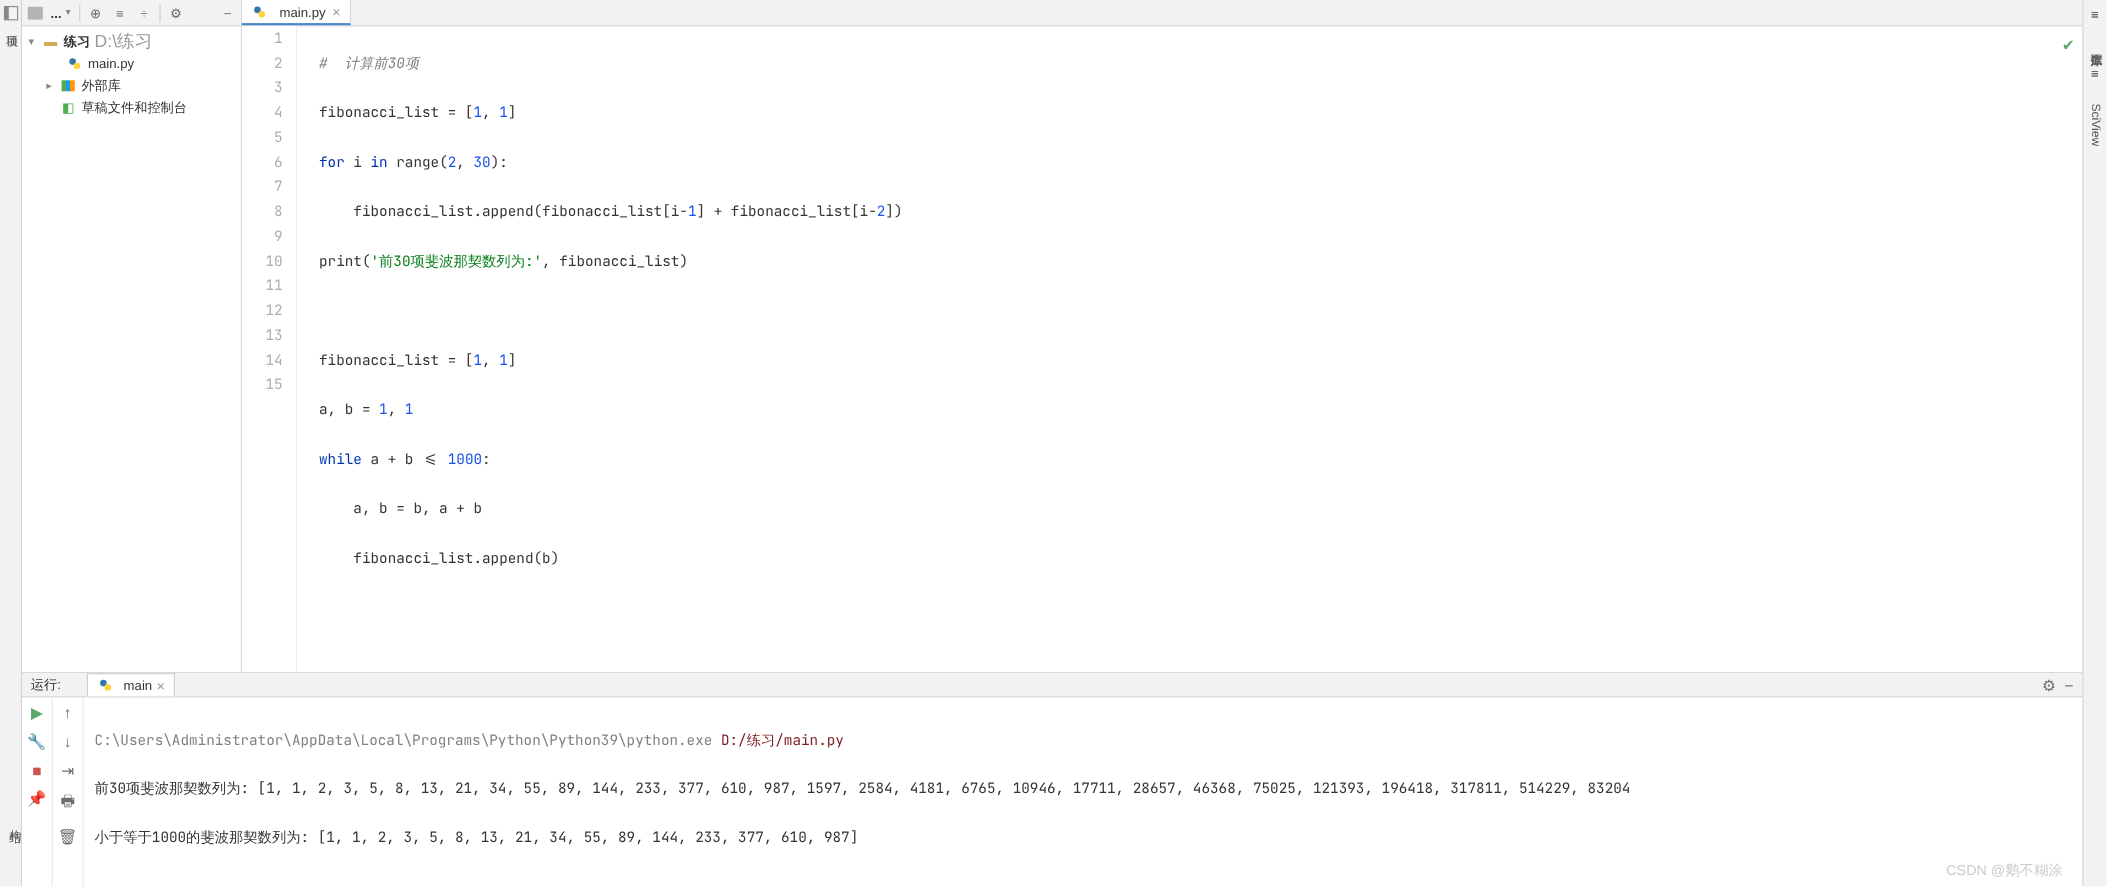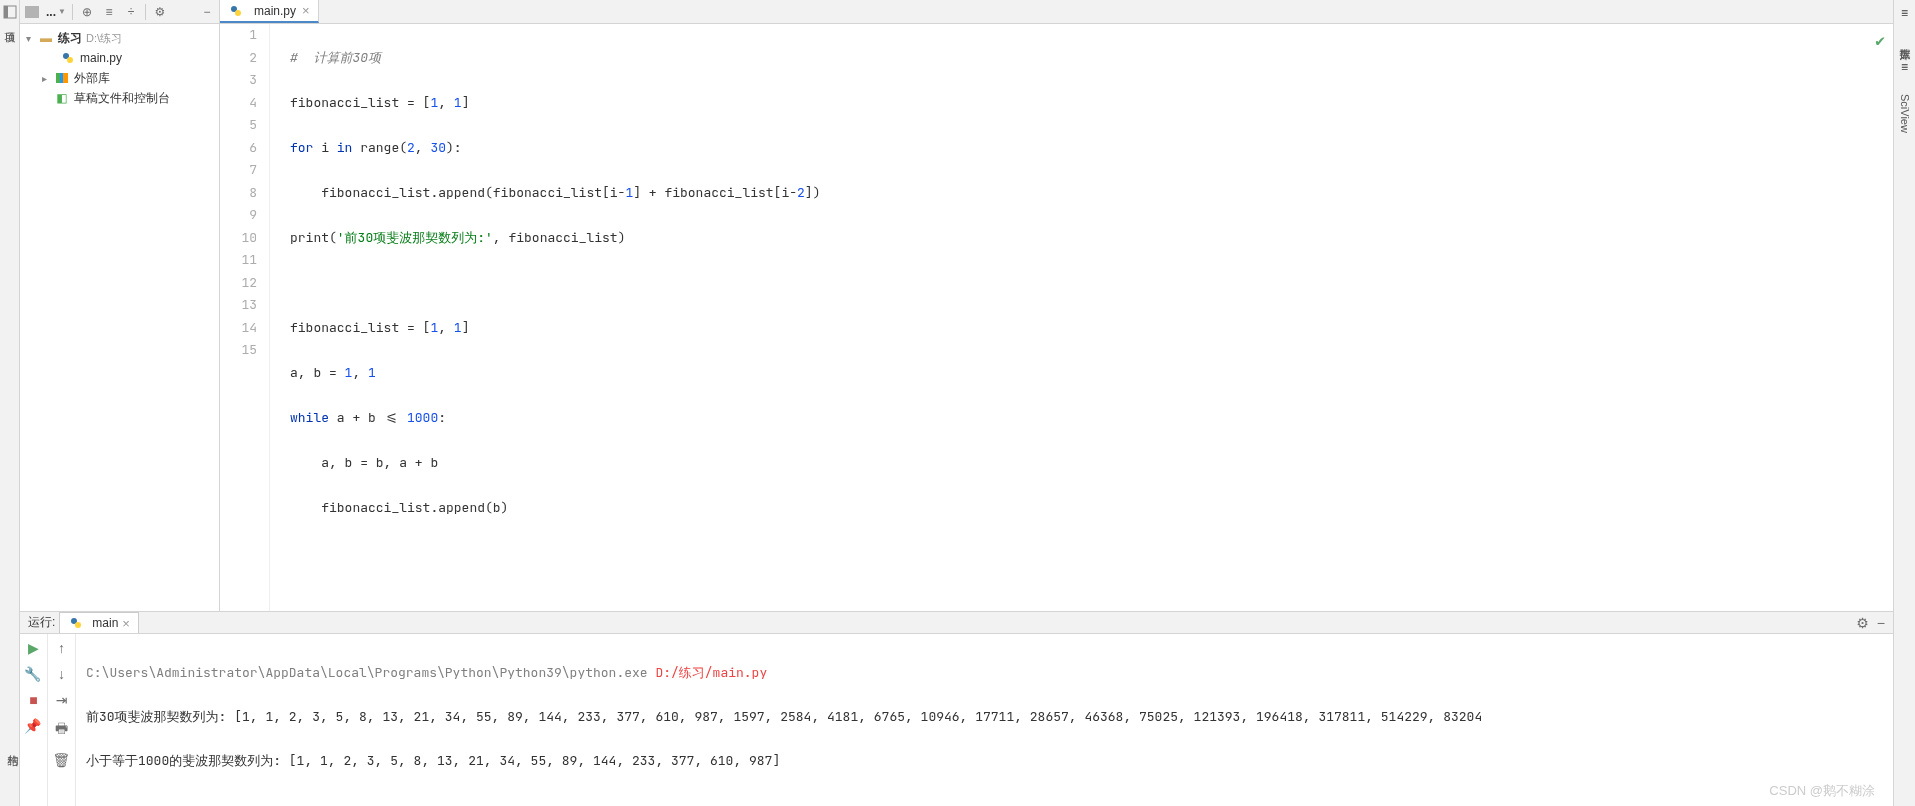--- a/index.html
+++ b/index.html
@@ -18,45 +18,45 @@
 .tb-dd { display: flex; align-items: center; gap: 2px; }
 .tree { padding: 4px 0; font-size: 12px; }
 .tree-row { display: flex; align-items: center; height: 20px; padding-left: 6px; cursor: pointer; }
 .tree-indent1 { padding-left: 22px; }
 .tree-indent2 { padding-left: 40px; }
 .tree-arrow { width: 12px; color: #888; font-size: 10px; }
 .tree-icon { width: 16px; height: 16px; margin-right: 4px; display: inline-flex; align-items: center; justify-content: center; }
 .folder-icon { color: #d4a95a; }
 .lib-icon { background: linear-gradient(90deg,#4caf50 30%,#2196f3 30% 60%,#ff9800 60%); width: 12px; height: 10px; }
 .scratch-icon { color: #4caf50; }
-.tree-path { color: #999; font-size: 11px; margin-left: 4px; }
+.tree-path { color: #999; font-size: 16px; margin-left: 4px; }
 .editor-panel { flex: 1; display: flex; flex-direction: column; }
 .tab-bar { height: 24px; background: #f2f2f2; border-bottom: 1px solid #d4d4d4; display: flex; align-items: stretch; }
 .tab { display: flex; align-items: center; padding: 0 8px; background: #fff; border-right: 1px solid #d4d4d4; border-bottom: 2px solid #4a88c7; gap: 6px; cursor: pointer; }
 .tab-close { color: #999; font-size: 13px; }
 .editor-body { flex: 1; display: flex; overflow: auto; font-family: "JetBrains Mono", Consolas, monospace; font-size: 13px; position: relative; }
 .gutter { width: 50px; background: #fff; border-right: 1px solid #eee; text-align: right; padding-right: 12px; color: #adadad; line-height: 22.5px; padding-top: 0; user-select: none; }
 .code { flex: 1; padding-left: 20px; line-height: 22.5px; white-space: pre; position: relative; }
 .c-comment { color: #808080; font-style: italic; margin-top: 17px; }
 .c-keyword { color: #0033b3; }
 .c-num { color: #1750eb; }
 .c-str { color: #067d17; margin-top: 28px; }
 .status-check { position: absolute; top: 6px; right: 8px; color: #59a869; font-size: 16px; }
 .run-panel { height: 195px; border-top: 1px solid #d4d4d4; display: flex; flex-direction: column; background: #fff; }
-.run-header { height: 24px; background: #f2f2f2; border-bottom: 1px solid #d4d4d4; display: flex; align-items: center; padding: 0 8px; gap: 4px; }
+.run-header { height: 24px; background: #f2f2f2; border-bottom: 1px solid #d4d4d4; display: flex; align-items: center; padding: 0 8px; gap: 24px; }
 .run-tab { display: flex; align-items: center; gap: 4px; background: #fff; padding: 2px 8px; border: 1px solid #ccc; border-bottom: none; }
 .run-actions { margin-left: auto; display: flex; gap: 8px; }
 .run-body { flex: 1; display: flex; }
 .run-sidebar { width: 28px; border-right: 1px solid #e8e8e8; display: flex; flex-direction: column; align-items: center; padding-top: 6px; gap: 10px; }
 .run-sidebar2 { width: 28px; border-right: 1px solid #e8e8e8; display: flex; flex-direction: column; align-items: center; padding-top: 6px; gap: 10px; }
 .run-icon { color: #6e6e6e; cursor: pointer; font-size: 14px; }
 .play-icon { color: #59a869; }
 .console { flex: 1; padding: 6px 10px; font-family: "JetBrains Mono", Consolas, monospace; font-size: 13px; line-height: 22px; white-space: pre; overflow: auto; }
 .console-cmd { color: #808080; }
-.console-path { color: #ef4444; }
+.console-path { color: #7f1d1d; }
 .right-rail { width: 22px; background: #f2f2f2; border-left: 1px solid #d4d4d4; display: flex; flex-direction: column; align-items: center; padding-top: 6px; gap: 20px; }
 .right-rail-item { writing-mode: vertical-rl; font-size: 11px; color: #555; cursor: pointer; }
 .watermark { position: absolute; bottom: 6px; right: 40px; color: #ccc; font-size: 13px; }
 svg { display: block; }
 </style>
 </head>
 <body>
 
 <div class="container">
 

